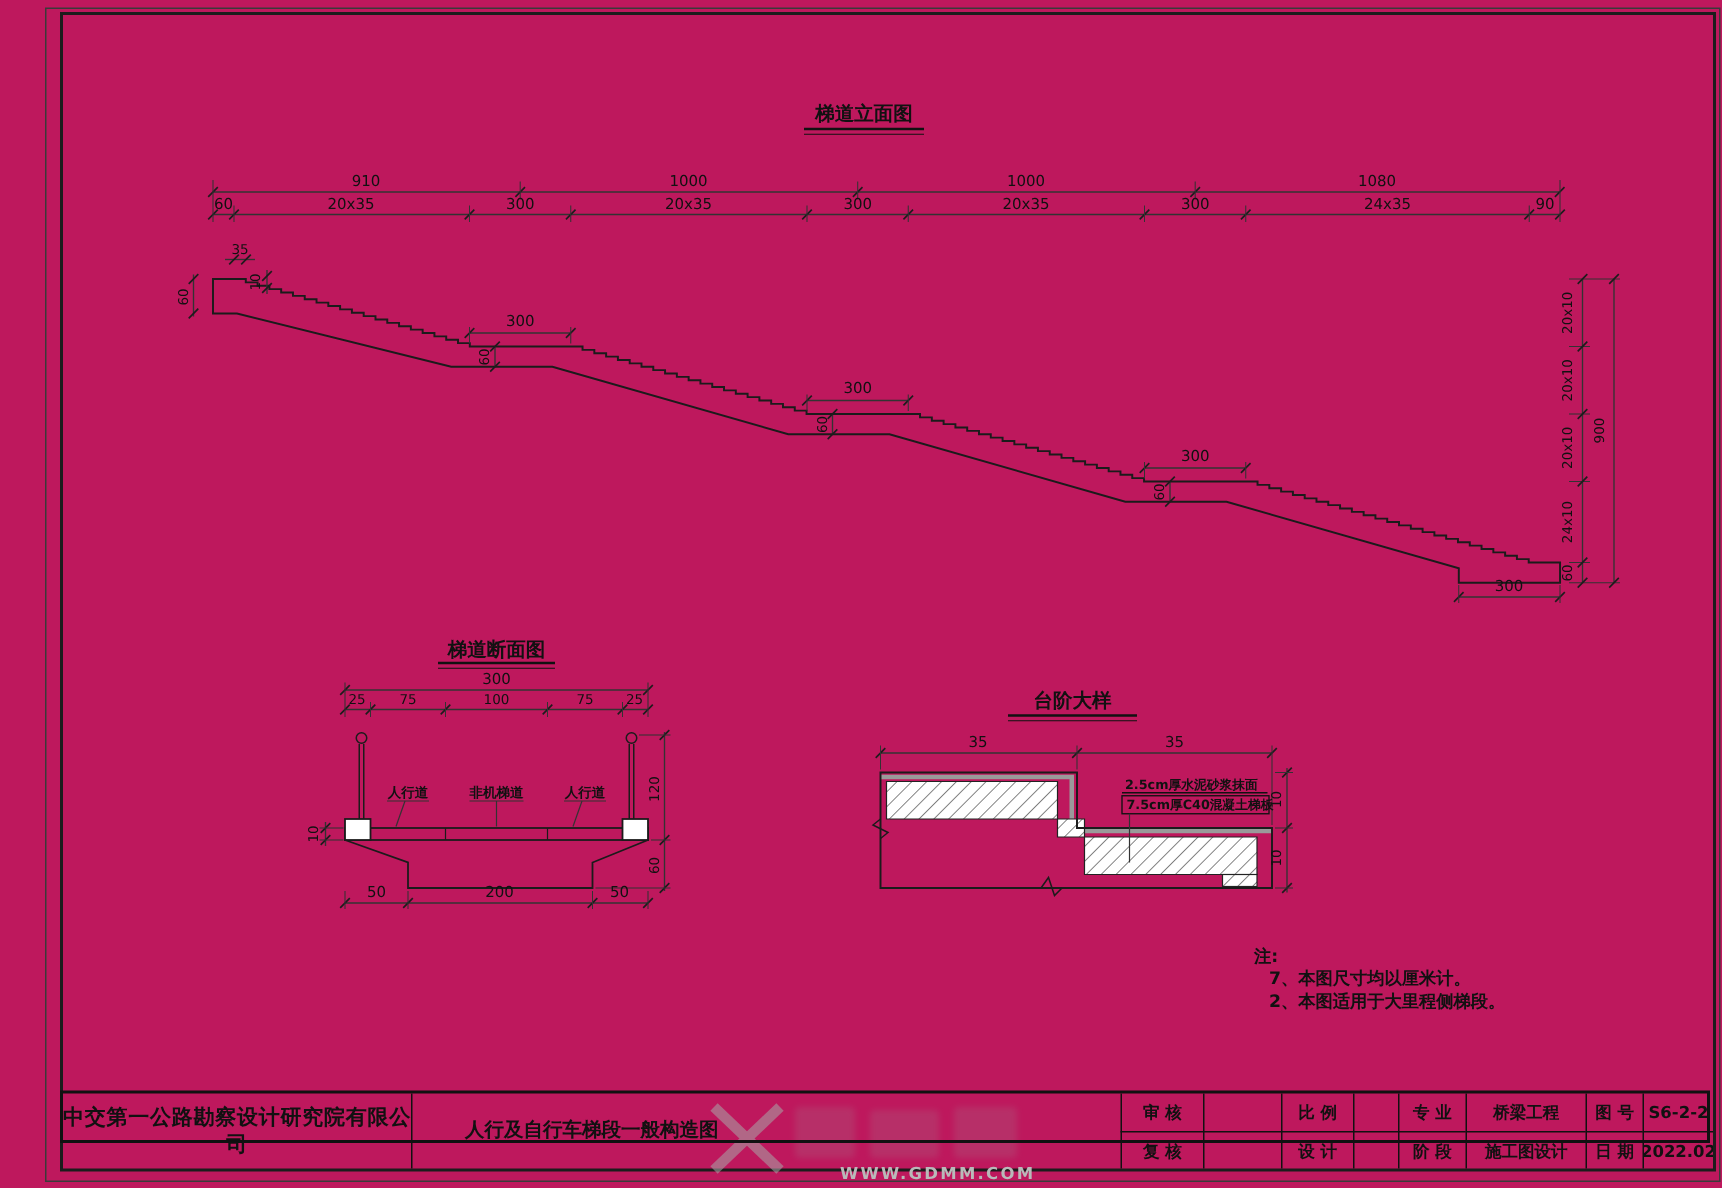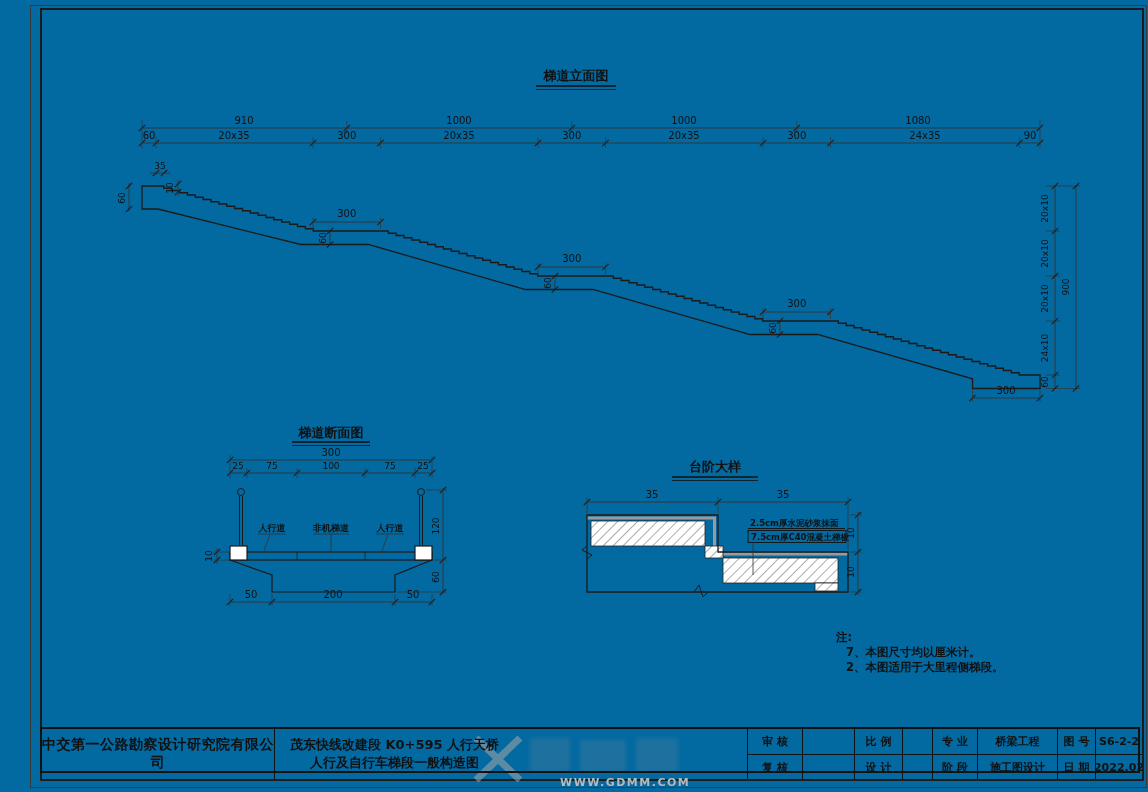--- a/index.html
+++ b/index.html
@@ -1,30 +1,30 @@
 <!DOCTYPE html>
 <html><head>
 <meta charset="utf-8">
 <style>
   html,body{margin:0;padding:0;background:#ffffff;}
-  .sheet{position:relative;width:1148px;height:792px;background:#0369a1;overflow:hidden;
+  .sheet{position:relative;width:1148px;height:792px;background:#be185d;overflow:hidden;
          font-family:"DejaVu Sans",sans-serif;color:#111;}
   .frame-outer{position:absolute;left:30px;top:5px;width:1115px;height:781px;
          border:1px solid #3a3a3a;}
   .frame-inner{position:absolute;left:40px;top:8px;width:1100px;height:769px;
          border:2px solid #1c1c1c;}
   svg text{font-family:"DejaVu Sans",sans-serif;fill:#111;}
   .dl{font-size:10px;text-anchor:middle;}
   .dls{font-size:9px;text-anchor:middle;}
   .vt{font-size:13px;font-weight:700;text-anchor:middle;}
   .lane{font-size:9px;font-weight:700;text-anchor:middle;}
   .co{font-size:8.5px;font-weight:700;}
   .notes{position:absolute;left:836px;top:630px;width:220px;font-size:11.5px;
          font-weight:700;line-height:15px;color:#111;}
-  .tblock{position:absolute;left:40px;top:727px;width:1100px;height:46px;
+  .tblock{position:absolute;left:40px;top:727px;width:1100px;height:35px;
           display:grid;box-sizing:border-box;
           grid-template-columns:232px 240px 233px 55px 52px 48px 30px 45px 80px 38px 47px;
           grid-template-rows:25px 25px;border:2px solid #111;background:transparent;}
   .tc{border-left:1.5px solid #111;border-top:1.5px solid #111;display:flex;
       align-items:center;justify-content:center;text-align:center;overflow:hidden;
       font-weight:700;box-sizing:border-box;}
   .tc.c0{border-left:none;}
   .tc.r0{border-top:none;}
   .span2{grid-row:1/3;}
   .company{font-size:14px;letter-spacing:.5px;}
@@ -366,21 +366,20 @@
     <line x1="52" y1="10" x2="8" y2="52" stroke="#a8a8a8" stroke-width="7"></line>
   </svg>
   <div class="wm-blob" style="left:530px;top:738px;width:40px;height:34px;"></div>
   <div class="wm-blob" style="left:580px;top:740px;width:46px;height:32px;"></div>
   <div class="wm-blob" style="left:636px;top:738px;width:42px;height:34px;"></div>
   <div class="wm-url">WWW.GDMM.COM</div>
 
   <div class="tblock">
     <div class="tc c0 r0 span2 company">中交第一公路勘察设计研究院有限公司</div>
     <div class="tc r0 span2 dtitle">
-      <div>茂东快线改建段 K0+595 人行天桥</div>
       <div>人行及自行车梯段一般构造图</div>
     </div>
     <div class="tc r0 lbl" style="grid-column:4;grid-row:1;">审 核</div>
     <div class="tc r0 val" style="grid-column:5;grid-row:1;"></div>
     <div class="tc r0 lbl" style="grid-column:6;grid-row:1;">比 例</div>
     <div class="tc r0 val" style="grid-column:7;grid-row:1;"></div>
     <div class="tc r0 lbl" style="grid-column:8;grid-row:1;">专 业</div>
     <div class="tc r0 val" style="grid-column:9;grid-row:1;">桥梁工程</div>
     <div class="tc r0 lbl" style="grid-column:10;grid-row:1;">图 号</div>
     <div class="tc r0 val" style="grid-column:11;grid-row:1;">S6-2-2</div>

